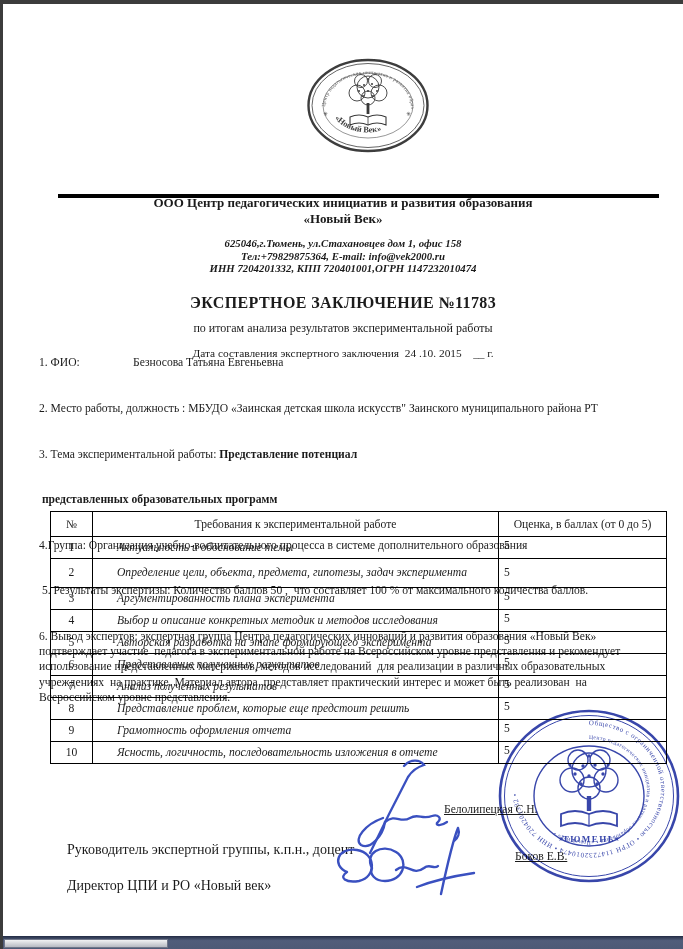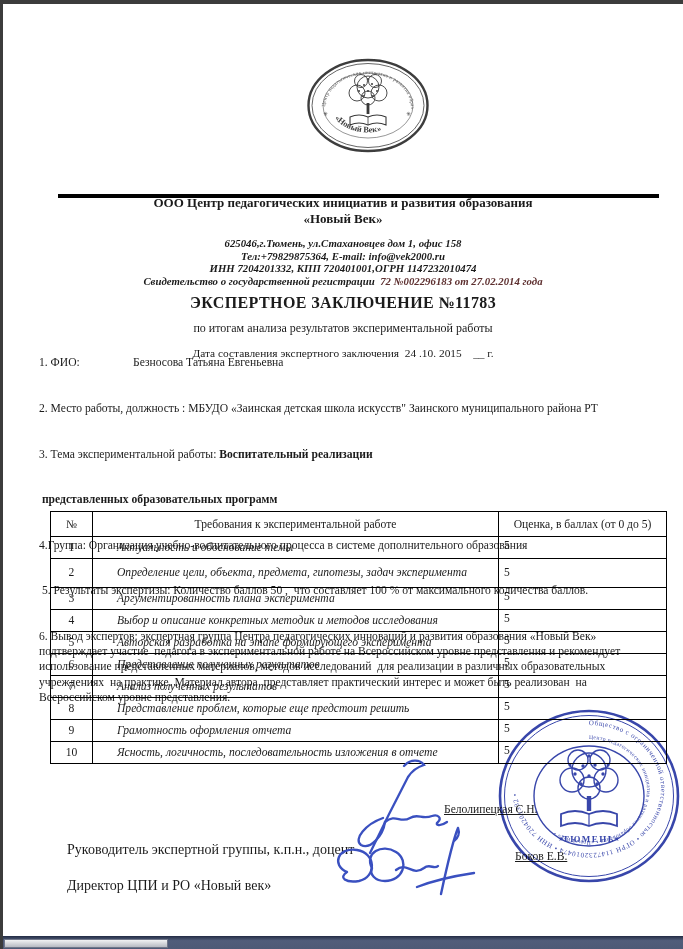--- a/index.html
+++ b/index.html
@@ -108,30 +108,29 @@
     </svg>
   </div>
 
   <div class="abs center org1">ООО Центр педагогических инициатив и развития образования</div>
   <div class="abs center org2">«Новый Век»</div>
   <div class="abs rule"></div>
 
   <div class="abs center addr addr1">625046,г.Тюмень, ул.Стахановцев дом 1, офис 158</div>
   <div class="abs center addr addr2">Тел:+79829875364, E-mail: info@vek2000.ru</div>
   <div class="abs center addr addr3">ИНН 7204201332, КПП 720401001,ОГРН 1147232010474</div>
-  <div class="abs center addr addr4 prewrap"><span>Свидетельство о государственной регистрации </span><span class="regval"> 72 №002296183 от 27.02.2014 года</span></div>
 
   <div class="abs center doc-title">ЭКСПЕРТНОЕ ЗАКЛЮЧЕНИЕ №11783</div>
   <div class="abs center doc-subtitle">по итогам анализа результатов экспериментальной работы</div>
   <div class="abs center date-line prewrap">Дата составления экспертного заключения  24 .10. 2015    __ г.</div>
 
   <div class="abs details">
     <div><span class="fio-label">1. ФИО:</span><span>Безносова Татьяна Евгеньевна</span></div>
     <div>2. Место работы, должность : МБУДО «Заинская детская школа искусств" Заинского муниципального района РТ</div>
-    <div><span>3. Тема экспериментальной работы: </span><span class="b">Воспитательный реализации</span></div>
+    <div><span>3. Тема экспериментальной работы: </span><span class="b">Представление потенциал</span></div>
     <div class="b"> представленных образовательных программ</div>
     <div>4.Группа: Организация учебно-воспитательного процесса в системе дополнительного образования</div>
     <div> 5. Результаты экспертизы: Количество баллов 50 ,  что составляет 100 % от максимального количества баллов.</div>
     <div>6. Вывод экспертов: экспертная группа Центра педагогических инноваций и развития образования «Новый Век» подтверждает участие  педагога в экспериментальной работе на Всероссийском уровне представления и рекомендует  использование представленных материалов, методов исследований  для реализации в различных образовательных учреждениях  на практике. Материал автора  представляет практический интерес и может быть реализован  на Всероссийском уровне представления.</div>
   </div>
 
   <table class="score-table">
     <thead>
       <tr>
         <th class="col-num">№</th>

